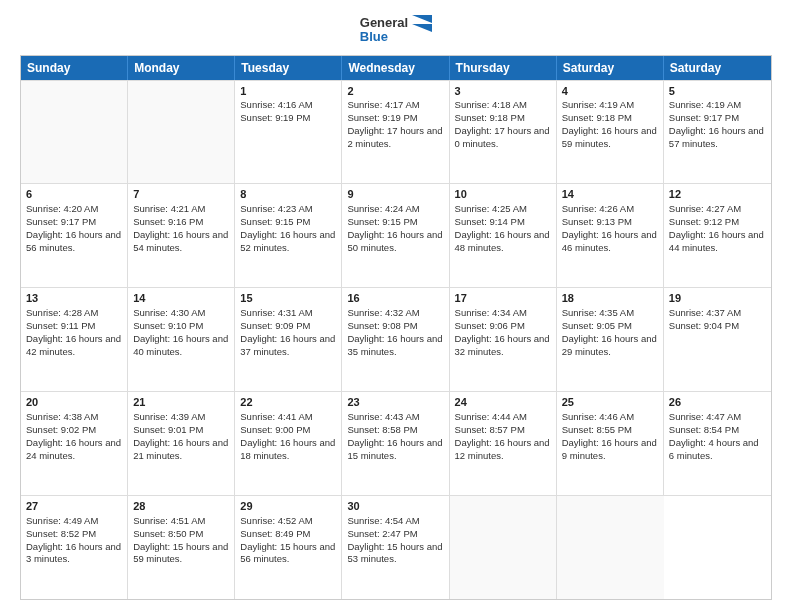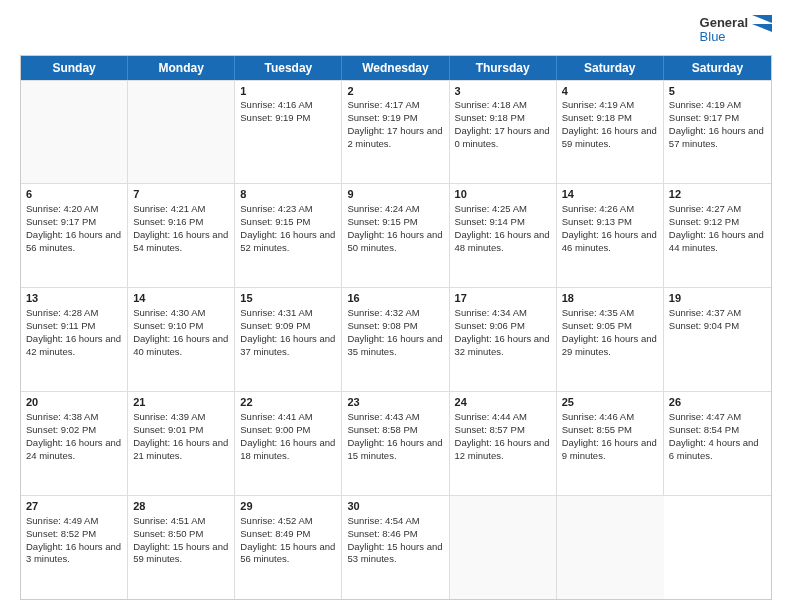--- a/index.html
+++ b/index.html
@@ -13,21 +13,21 @@
     .page {
       width: 792px;
       height: 612px;
       padding: 16px 20px 12px 20px;
       display: flex;
       flex-direction: column;
     }
     .header {
       display: flex;
       align-items: flex-start;
-      justify-content: flex-end;
+      justify-content: center;
       margin-bottom: 10px;
     }
     .logo {
       display: flex;
       align-items: center;
       gap: 4px;
     }
     .title-block {
       text-align: right;
     }
@@ -51,21 +51,21 @@
     .cal-header-row {
       display: grid;
       grid-template-columns: repeat(7, 1fr);
       background: #1a6bb5;
     }
     .cal-header-cell {
       color: #fff;
       font-size: 12px;
       font-weight: bold;
       padding: 5px 6px;
-      text-align: center;
+      text-align: left;
       border-right: 1px solid #3a8ad4;
     }
     .cal-header-cell:last-child { border-right: none; }
     .cal-body {
       flex: 1;
       display: flex;
       flex-direction: column;
     }
     .cal-row {
       display: grid;
@@ -96,21 +96,21 @@
     }
   </style>
 </head>
 <body>
 
 <div class="page">
   <div class="header">
     <div class="logo">
   <div style="display:flex;flex-direction:column;line-height:1.1;">
     <span style="font-size:13px;font-weight:bold;color:#333;">General</span>
-    <span style="font-size:13px;font-weight:normal;color:#1a6bb5;">Blue</span>
+    <span style="font-size:13px;font-weight:bold;color:#1a6bb5;">Blue</span>
   </div>
   <svg width="20" height="20" viewBox="0 0 20 20" style="margin-top:-10px;">
     <polygon points="0,0 20,8 20,0" fill="#1a6bb5"></polygon>
     <polygon points="0,9 20,17 20,9" fill="#1a6bb5"></polygon>
   </svg>
 </div>
     <div class="title-block">
       <div class="month-title"></div>
       <div class="location-title"></div>
     </div>
@@ -306,21 +306,21 @@
           </div>
           <div class="cal-cell">
             <span class="day-number">29</span>
             <span class="cell-line">Sunrise: 4:52 AM</span>
             <span class="cell-line">Sunset: 8:49 PM</span>
             <span class="cell-line">Daylight: 15 hours and 56 minutes.</span>
           </div>
           <div class="cal-cell">
             <span class="day-number">30</span>
             <span class="cell-line">Sunrise: 4:54 AM</span>
-            <span class="cell-line">Sunset: 8:46 PM</span>
+            <span class="cell-line">Sunset: 2:47 PM</span>
             <span class="cell-line">Daylight: 15 hours and 53 minutes.</span>
           </div>
           <div class="cal-cell empty"></div>
           <div class="cal-cell empty"></div>
         </div>
       </div>
   </div>
 </div>
 
 </body></html>

